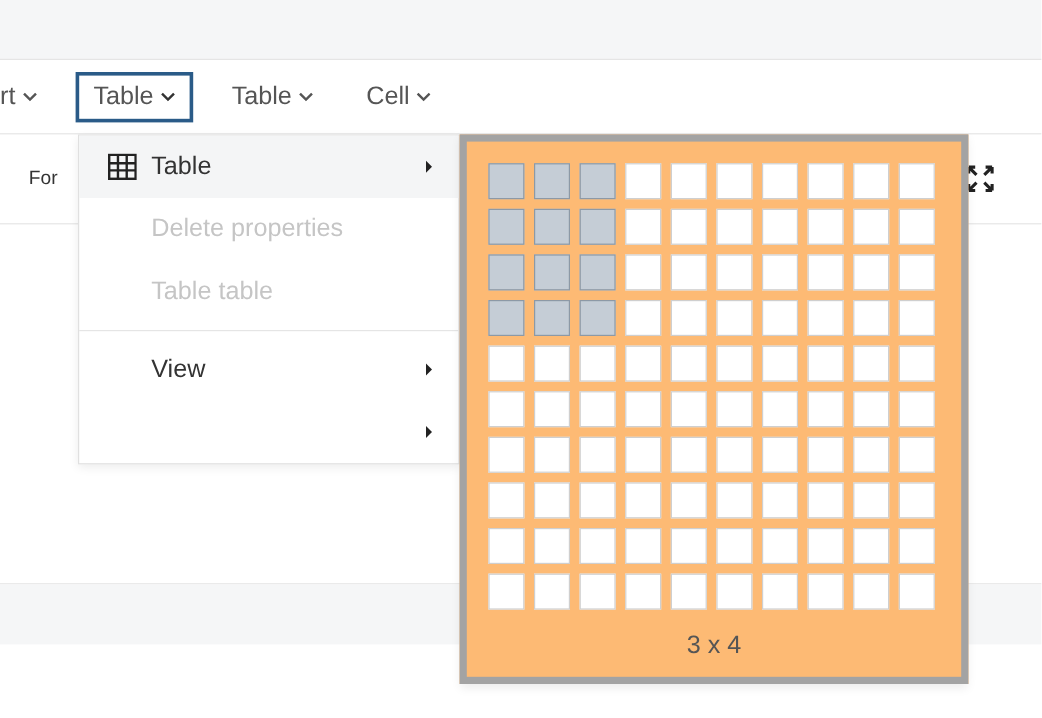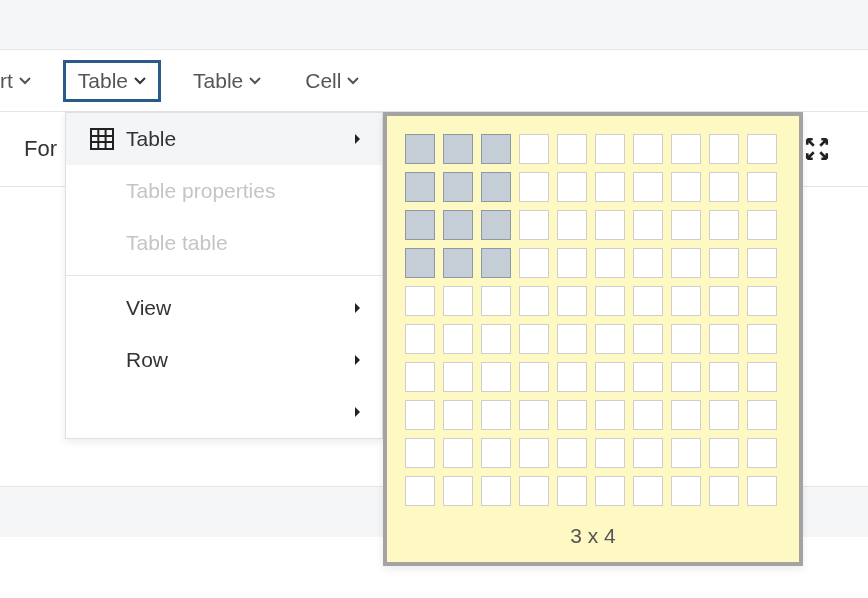--- a/index.html
+++ b/index.html
@@ -48,21 +48,21 @@
     }
     .toolbar {
       height: 75px;
       display: flex;
       align-items: center;
       border-bottom: 1px solid #e5e5e5;
       padding: 0 12px;
       position: relative;
     }
     .toolbar-label {
-      font-size: 22px;
+      font-size: 16px;
       color: #333;
       padding: 0 12px;
     }
     .fullscreen-icon {
       position: absolute;
       right: 38px;
       top: 50%;
       transform: translateY(-50%);
     }
     .content-area {
@@ -121,22 +121,22 @@
       height: 1px;
       background: #e5e5e5;
       margin: 6px 0;
     }
 
     
     .grid-flyout {
       position: absolute;
       left: 383px;
       top: 112px;
-      background: #fef9c3;
-      border: 4px solid #a3a3a3;
+      background: #fdba74;
+      border: 6px solid #a3a3a3;
       box-shadow: 0 3px 8px rgba(0,0,0,0.08);
       padding: 18px 18px 8px 18px;
       z-index: 11;
     }
     .grid-picker {
       display: grid;
       grid-template-columns: repeat(10, 34px);
       grid-template-rows: repeat(10, 34px);
       gap: 4px;
       justify-content: start;
@@ -232,49 +232,40 @@
     <span class="item-label">Table</span>
     <span class="chevron">
       <svg width="8" height="12" viewBox="0 0 8 12">
           <path d="M1 1 L6 6 L1 11 Z" fill="#222"></path>
         </svg>
     </span>
   </div>
 
   <div class="dropdown-item disabled">
     <span class="item-icon"></span>
-    <span class="item-label">Table properties</span>
+    <span class="item-label">Delete properties</span>
   </div>
 
   <div class="dropdown-item disabled">
     <span class="item-icon"></span>
     <span class="item-label">Table table</span>
   </div>
 
   <div class="dropdown-sep"></div>
 
   <div class="dropdown-item">
     <span class="item-icon"></span>
     <span class="item-label">View</span>
     <span class="chevron">
       <svg width="8" height="12" viewBox="0 0 8 12">
           <path d="M1 1 L6 6 L1 11 Z" fill="#222"></path>
         </svg>
     </span>
   </div>
 
-  <div class="dropdown-item">
-    <span class="item-icon"></span>
-    <span class="item-label">Row</span>
-    <span class="chevron">
-      <svg width="8" height="12" viewBox="0 0 8 12">
-          <path d="M1 1 L6 6 L1 11 Z" fill="#222"></path>
-        </svg>
-    </span>
-  </div>
 
   <div class="dropdown-item">
     <span class="item-icon"></span>
     <span class="chevron">
       <svg width="8" height="12" viewBox="0 0 8 12">
           <path d="M1 1 L6 6 L1 11 Z" fill="#222"></path>
         </svg>
     </span>
   </div>
 </div>

